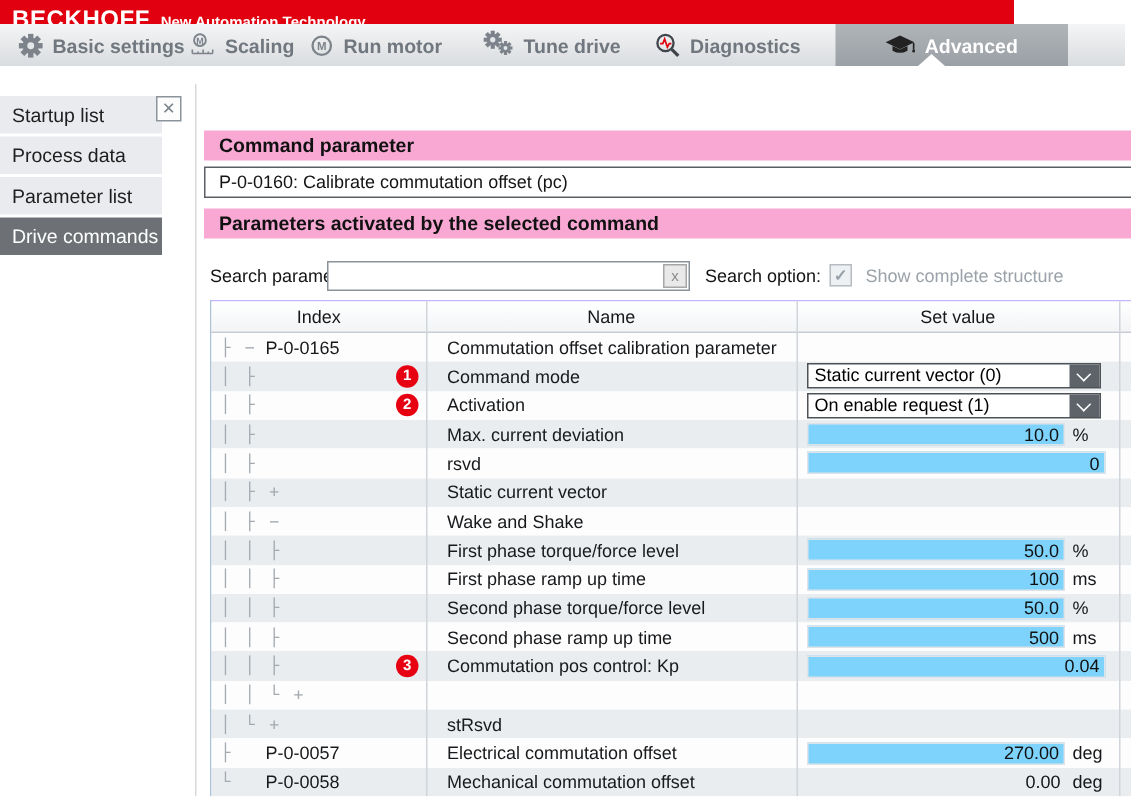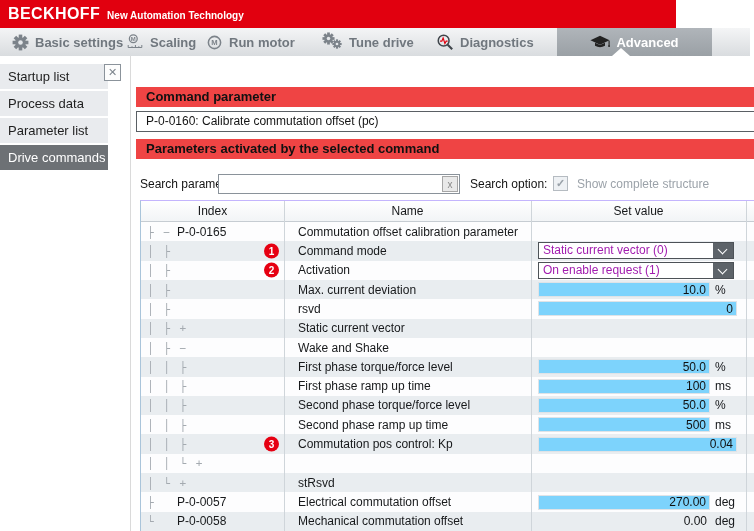--- a/index.html
+++ b/index.html
@@ -6,42 +6,42 @@
   .screen{position:relative;width:754px;height:531px;overflow:hidden;background:#fff;
           font-family:"Liberation Sans",sans-serif;-webkit-font-smoothing:antialiased;}
 
   
   .banner{position:absolute;left:0;top:0;width:676px;height:28px;background:#e1000f;
           display:flex;align-items:center;}
   .logo{color:#fff;font-weight:bold;font-size:16px;letter-spacing:.4px;margin-left:8px;}
   .tagline{color:#fff;font-weight:bold;font-size:10px;margin-left:7px;margin-top:3px;}
 
   
-  .tabbar{position:absolute;left:0;top:28px;width:750px;height:28px;
+  .tabbar{position:absolute;left:0;top:16px;width:750px;height:28px;
           background:linear-gradient(#f4f5f6,#d9dcdf);text-align:right;}
   .tab{position:absolute;top:0;height:28px;display:flex;align-items:center;gap:6px;
        font-weight:bold;font-size:13px;color:#70777e;cursor:default;white-space:nowrap;}
   .tab.selected{background:linear-gradient(#b0b5ba,#9aa0a5);color:#fff;justify-content:center;}
   .tab-caret{position:absolute;left:612px;top:20px;width:0;height:0;
              border-left:9px solid transparent;border-right:9px solid transparent;
              border-bottom:8px solid #fff;}
   .tab svg{display:block;}
 
   
   .side-item{position:absolute;left:0;width:100px;height:25px;line-height:25px;
              padding-left:8px;font-size:13px;color:#1e1e1e;background:#e9ebee;cursor:default;
              white-space:nowrap;overflow:hidden;}
   .side-item.selected{background:#6d7175;color:#ffffff;}
   .side-close{position:absolute;left:104px;top:64px;width:17px;height:17px;box-sizing:border-box;
               border:1px solid #8b939b;background:#fdfdfd;color:#7c848c;font-size:11px;
               display:flex;align-items:center;justify-content:center;cursor:default;}
   .splitter{position:absolute;left:130px;top:56px;width:1px;height:475px;background:#dadada;}
 
   
-  .hbar{position:absolute;left:136px;width:618px;height:20px;background:#ef4444;
+  .hbar{position:absolute;left:136px;width:618px;height:20px;background:#f9a8d4;
         font-weight:bold;font-size:13px;color:#111;line-height:20px;padding-left:10px;
         box-sizing:border-box;}
   .combo{position:absolute;left:136px;top:111px;width:673px;height:21px;box-sizing:border-box;
          background:#fff;border:1px solid #5a5f64;font-size:12px;color:#141414;
          line-height:19px;padding-left:9px;}
 
   
   .slabel{position:absolute;top:174px;height:20px;line-height:20px;font-size:12px;color:#141414;}
   .sinput{position:absolute;left:218px;top:174px;width:242px;height:20px;box-sizing:border-box;
           background:#fff;border:1px solid #8a929a;}
@@ -75,21 +75,21 @@
   .tree{position:absolute;left:6px;top:50%;transform:translateY(-50%);
         font-family:"DejaVu Sans Mono",monospace;font-size:11px;letter-spacing:1.5px;
         color:#a4aab0;white-space:pre;}
   .idxlabel{position:absolute;left:36px;top:50%;transform:translateY(-50%);
             font-size:12px;color:#17191b;}
   .badge{position:absolute;right:5px;top:50%;transform:translateY(-50%);
          width:15px;height:15px;border-radius:50%;background:#e60012;color:#fff;
          font-size:10px;font-weight:bold;display:flex;align-items:center;justify-content:center;}
   .dd{width:196px;height:17px;box-sizing:border-box;border:1px solid #4d5257;background:#fff;
       display:flex;align-items:stretch;}
-  .dd-text{flex:1;font-size:12px;line-height:15px;padding-left:4px;color:#a21caf;
+  .dd-text{flex:1;font-size:12px;line-height:15px;padding-left:4px;color:#000000;
            white-space:nowrap;overflow:hidden;}
   .dd-btn{width:20px;background:#5d6369;position:relative;flex:none;}
   .dd-btn::after{content:"";position:absolute;left:6px;top:3px;width:6px;height:6px;
                  border-right:1.7px solid #fff;border-bottom:1.7px solid #fff;
                  transform:rotate(45deg);}
   .vbox{height:15px;box-sizing:border-box;background:#7dd3fc;border:1px solid #dfe3e7;
         display:flex;align-items:center;justify-content:flex-end;padding-right:3px;
         font-size:12px;color:#111;}
   .vplain{width:172px;text-align:right;padding-right:3px;box-sizing:border-box;font-size:12px;}
   .unit{margin-left:5px;font-size:12px;color:#15171a;}

